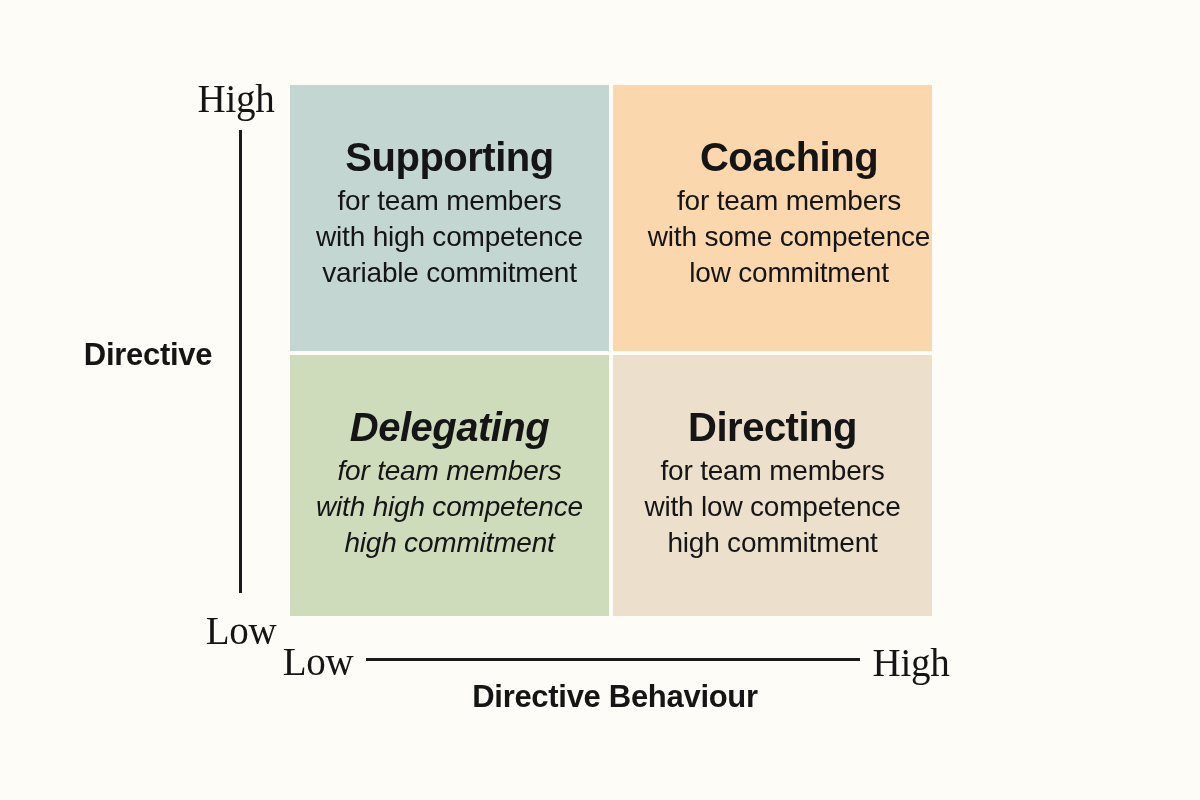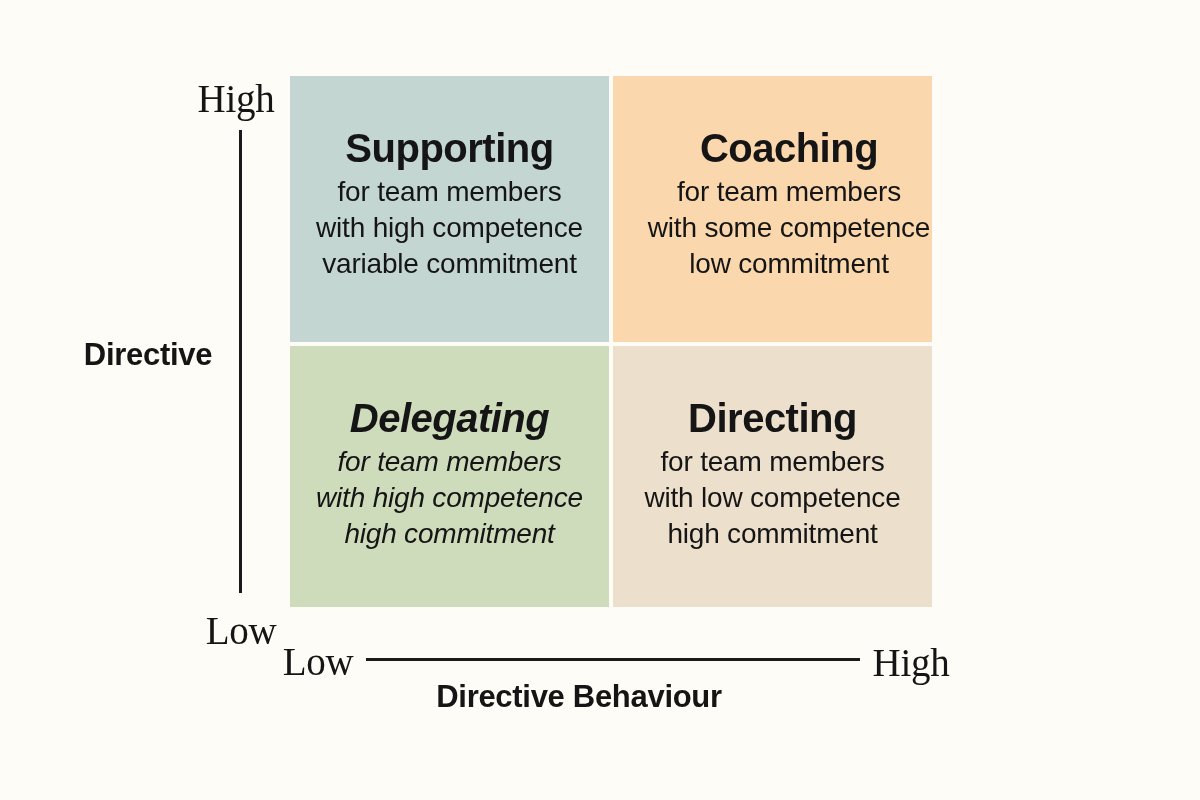--- a/index.html
+++ b/index.html
@@ -11,21 +11,21 @@
   }
   .stage {
     position: relative;
     width: 1200px;
     height: 800px;
     background: #fdfcf6;
   }
   
   .grid {
     position: absolute;
-    left: 290px; top: 76px;
+    left: 290px; top: 85px;
     width: 642px; height: 531px;
     display: grid;
     grid-template-columns: 1fr 1fr;
     grid-template-rows: 266px 261px;
     gap: 4px;
   }
   .quadrant {
     text-align: center;
     padding-top: 50px;
   }
@@ -56,21 +56,21 @@
   .axis-title {
     position: absolute;
     font-size: 31px;
     font-weight: 700;
     letter-spacing: -0.3px;
     transform: translate(-50%, -50%);
     text-align: center;
     white-space: nowrap;
   }
   .y-axis-title { left: 148px; top: 355px; line-height: 44px; }
-  .x-axis-title { left: 579px; top: 697px; }
+  .x-axis-title { left: 615px; top: 697px; }
   .y-high { left: 236px; top: 98px; }
   .y-low  { left: 241px; top: 630px; }
   .x-low  { left: 318px; top: 661px; }
   .x-high { left: 911px; top: 662px; }
 </style>
 </head>
 <body>
 
 <div class="stage" style="background-color: rgb(253, 252, 246);">
 

